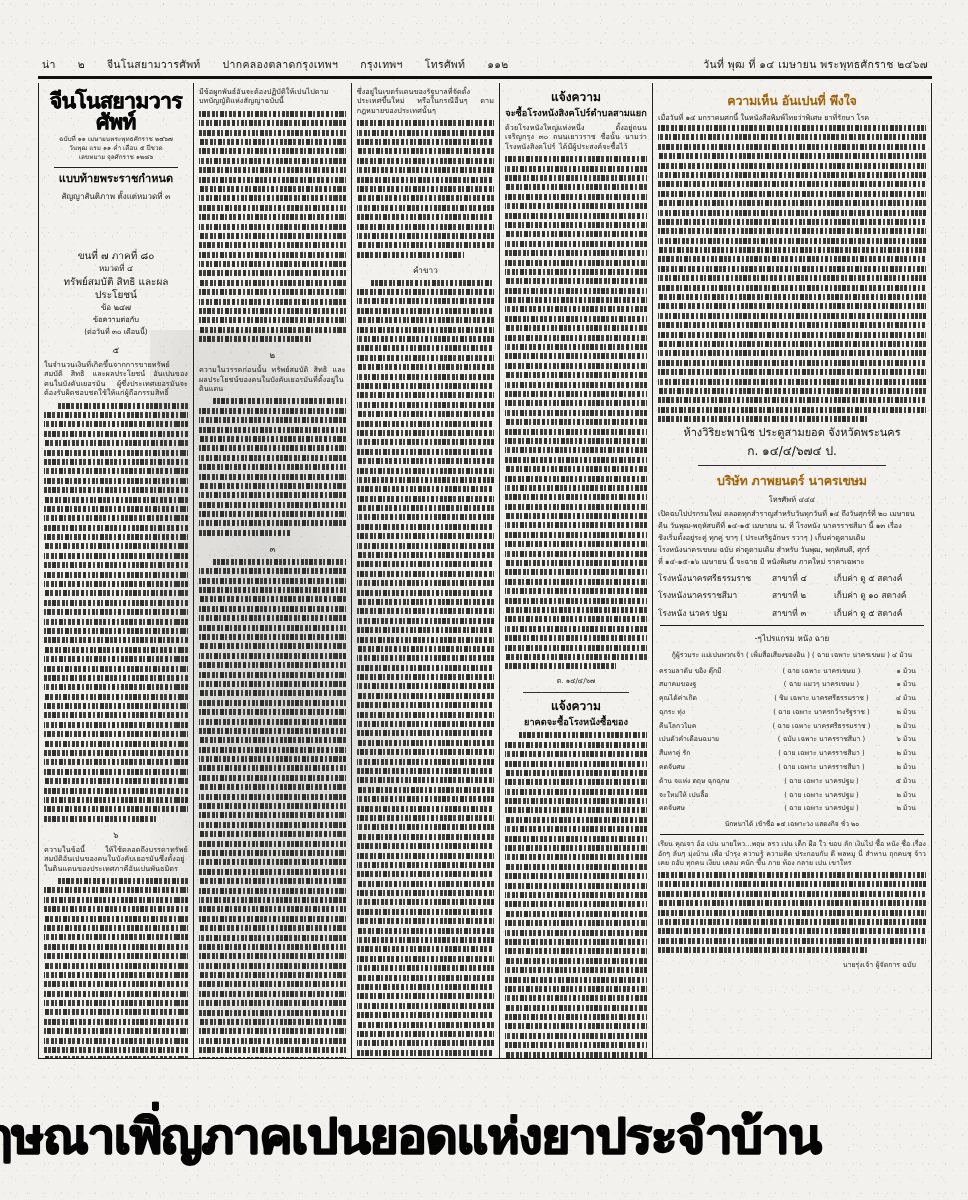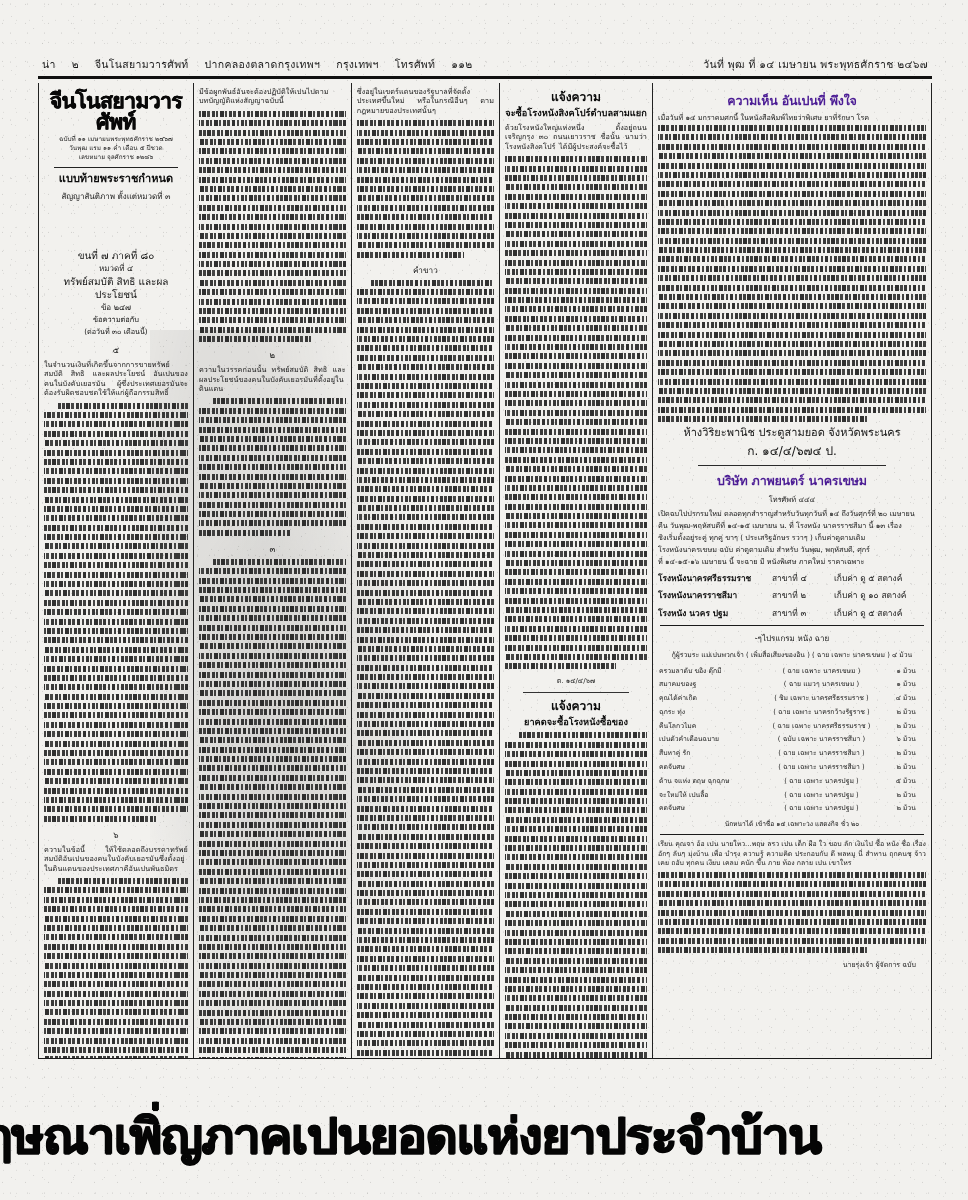--- a/index.html
+++ b/index.html
@@ -35,21 +35,21 @@
   #sheet{
     position:absolute;left:38px;top:56px;width:894px;height:1020px;
   }
   .thinrule{height:1px;background:#1a1a1a;}
   .thickrule{height:3px;background:#111;}
   .hdrline{
     display:flex;align-items:flex-end;gap:16px;
     font-size:10.5px;letter-spacing:.3px;white-space:nowrap;
     padding:0 4px 3px 4px;color:#1a1a1a;
   }
-  .hdr-left{display:flex;gap:16px;align-items:flex-end;}
+  .hdr-left{display:flex;gap:22px;align-items:flex-end;}
   .hdr-right{margin-left:auto;}
 
   
   #cols{
     display:flex;height:975px;margin-top:4px;
     border-left:1px solid #222;border-right:1px solid #222;
   }
   .col{
     position:relative;padding:4px 5px 0 5px;overflow:hidden;
     border-right:1px solid #222;
@@ -102,29 +102,29 @@
   .h-lg{font-size:11px;}
   .h-md{font-size:9.2px;}
   .h-sm{font-size:12px;}
   .centered{text-align:center;}
   .secnum{text-align:center;font-size:8.4px;margin:5px 0 3px 0;color:#111;}
   .sep{height:1px;background:#333;margin:6px 18px;}
   .dateline-sm{font-size:7px;text-align:center;color:#1c1c1c;margin:2px 0;}
 
   
   .ad-title{
-    text-align:center;font-weight:700;font-size:12.5px;color:#4c1d95;
+    text-align:center;font-weight:700;font-size:12.5px;color:#a16207;
     margin:4px 0 2px 0;letter-spacing:-.2px;
   }
   .ad-sub{text-align:center;font-size:7.4px;margin-bottom:4px;color:#1b1b1b;}
   .adline{font-size:7.2px;line-height:10px;color:#151515;margin:0 0 2px 0;}
   .venue-row{
     display:flex;font-size:8.4px;color:#111;margin:3.5px 0;align-items:baseline;
   }
-  .venue-name{flex:1;font-weight:bold;}
+  .venue-name{flex:1;}
   .venue-branch{width:62px;}
   .venue-price{width:92px;text-align:left;}
 
   .prog-title{text-align:center;font-size:8px;margin:6px 0 4px 0;color:#111;}
   table.prog{width:100%;border-collapse:collapse;font-size:6.8px;color:#141414;}
   table.prog td{padding:1.4px 1px;vertical-align:baseline;white-space:nowrap;}
   td.pg-name{width:40%;}
   td.pg-src{width:42%;text-align:center;}
   td.pg-n{width:9%;text-align:right;padding-right:3px;}
   td.pg-u{width:9%;text-align:left;}

